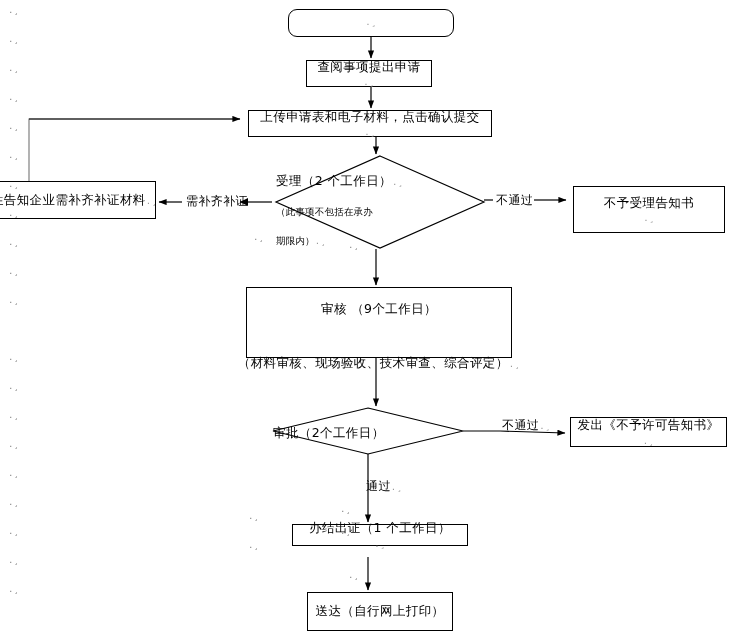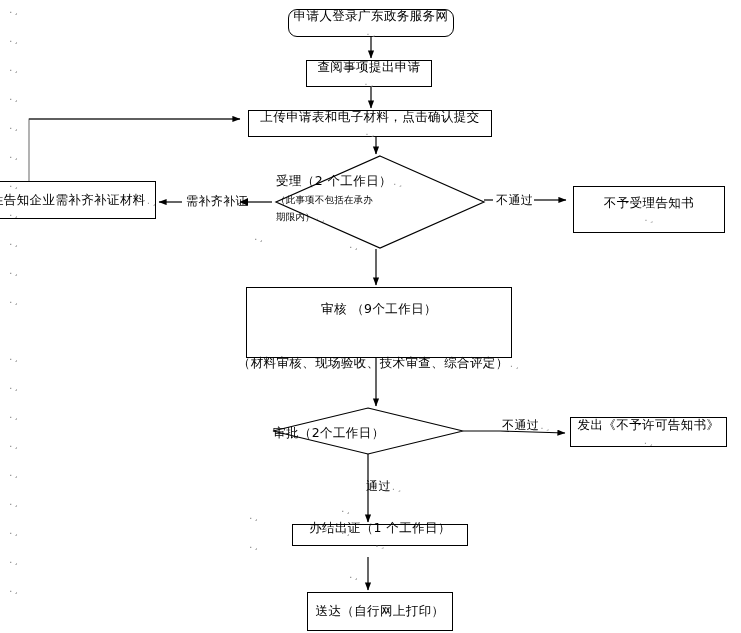--- a/index.html
+++ b/index.html
@@ -70,20 +70,21 @@
     font-size: 12.5px;
     line-height: 1.5;
     letter-spacing: 0.4px;
     white-space: nowrap;
     pointer-events: none;
   }
   .diamond-label .small {
     font-size: 9.5px;
     line-height: 1.85;
     letter-spacing: 0.2px;
+    margin-top: 12px;
   }
   .edge-label {
     position: absolute;
     font-size: 12px;
     letter-spacing: 0.4px;
     white-space: nowrap;
     background: transparent;
     text-align: right;
   }
   .pmark {
@@ -147,21 +148,20 @@
     <line x1="368" y1="454" x2="368" y2="522" stroke="#000" stroke-width="1.2" marker-end="url(#ah)"></line>
 
     <line x1="368" y1="557" x2="368" y2="590" stroke="#000" stroke-width="1.2" marker-end="url(#ah)"></line>
 
     <polygon points="380,156 484,202 380,248 276,202" fill="#ffffff" stroke="#000000" stroke-width="1.2"></polygon>
 
     <polygon points="368,408 463,431 368,454 273,431" fill="#ffffff" stroke="#000000" stroke-width="1.2"></polygon>
   </svg>
 
   <div class="node rounded" style="left:288px; top:9px; width:166px; height:28px;">
-    <span>申请人登录广东政务服务网</span>
       <span class="pilcrow">.¸</span>
   </div>
 
   <div class="node" style="left:306px; top:60px; width:126px; height:27px;">
     <span>查阅事项提出申请</span>
       <span class="pilcrow">.¸</span>
   </div>
 
   <div class="node" style="left:248px; top:110px; width:244px; height:27px;">
     <span>上传申请表和电子材料，点击确认提交</span>

